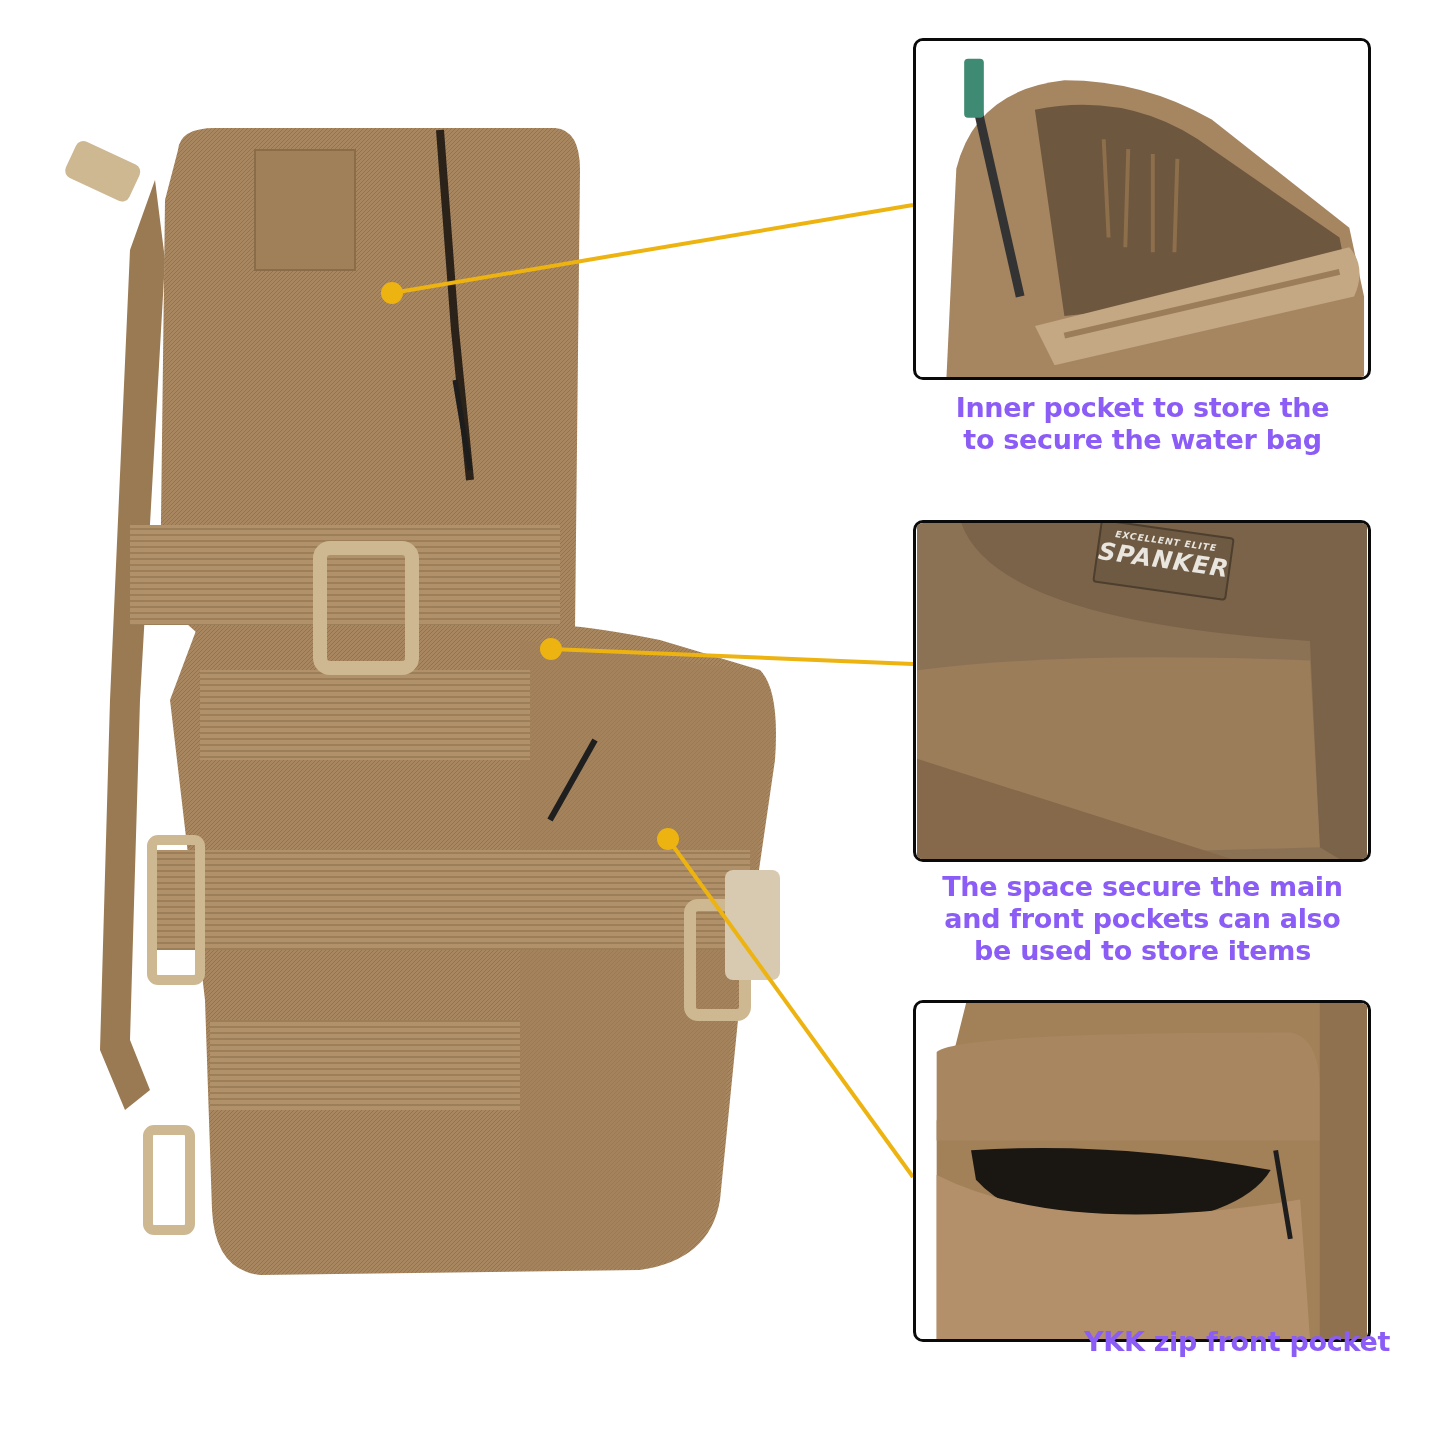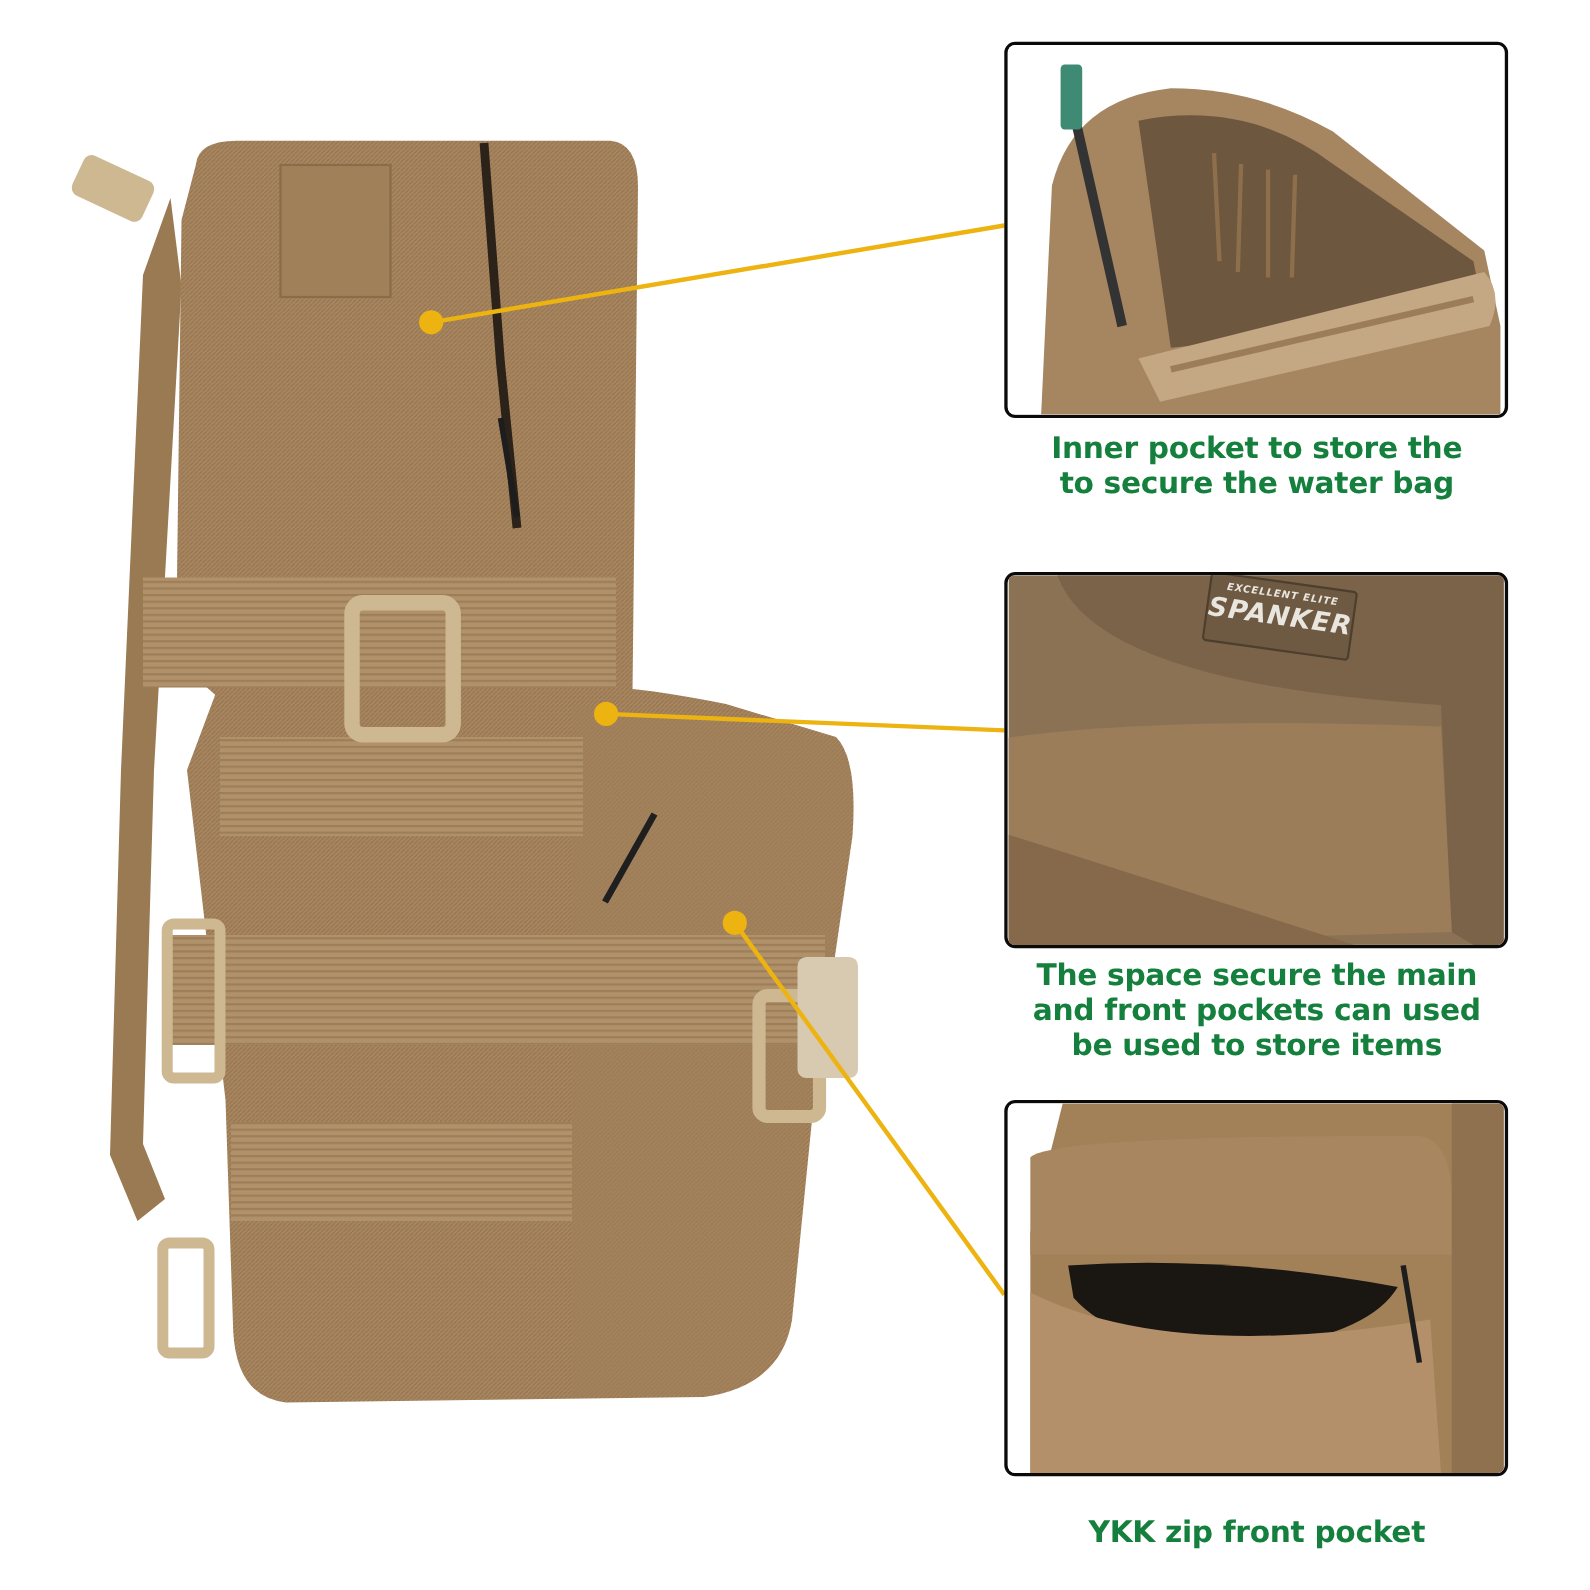--- a/index.html
+++ b/index.html
@@ -20,25 +20,25 @@
     border: 3px solid #0a0a0a; border-radius: 10px; overflow: hidden; background: #fff;
   }
   .panel svg { display: block; width: 100%; height: 100%; }
   .panel-1 { top: 38px; height: 342px; }
   .panel-2 { top: 520px; height: 342px; }
   .panel-3 { top: 1000px; height: 342px; }
 
   .caption {
     position: absolute; left: 895px; width: 495px; text-align: center;
     font-family: "DejaVu Sans", "Liberation Sans", sans-serif;
-    font-weight: bold; color: #15803d; font-size: 27px; line-height: 32px; letter-spacing: -0.3px;
+    font-weight: bold; color: #8b5cf6; font-size: 27px; line-height: 32px; letter-spacing: -0.3px;
   }
   .caption-1 { top: 392px; }
   .caption-2 { top: 871px; }
-  .caption-3 { top: 1378px; }
+  .caption-3 { top: 1326px; text-align: right; }
   .caption span { display: block; }
 
   .brand-patch {
     position: absolute; left: 180px; top: 5px; width: 135px; height: 64px;
     transform: rotate(8deg); background: #6e5a43; border: 2px solid #4d3e2d; border-radius: 4px;
     color: #e9e6df; text-align: center; font-family: "DejaVu Sans", sans-serif; font-weight: bold;
   }
   .brand-patch .small { display: block; font-size: 9px; letter-spacing: 1px; margin-top: 6px; font-style: italic; }
   .brand-patch .big { display: block; font-size: 24px; letter-spacing: 1px; font-style: italic; }
 </style>
@@ -120,21 +120,21 @@
       <path d="M0 150 Q150 130 400 140 L410 330 L0 342 Z" fill="#9b7d5a"></path>
       <path d="M0 240 L320 342 L0 342 Z" fill="#85694a"></path>
     </svg>
     <div class="brand-patch">
       <span class="small">EXCELLENT ELITE</span>
       <span class="big">SPANKER</span>
     </div>
   </div>
   <div class="caption caption-2">
     <span>The space secure the main</span>
-    <span>and front pockets can used</span>
+    <span>and front pockets can also</span>
     <span>be used to store items</span>
   </div>
 
   <div class="panel panel-3">
     <svg viewBox="0 0 458 342" xmlns="http://www.w3.org/2000/svg">
       <rect width="458" height="342" fill="#ffffff"></rect>
       <path d="M50 0 L458 0 L458 342 L20 342 L20 120 Z" fill="#A28058"></path>
       <path d="M20 50 Q40 30 380 30 Q410 35 410 90 L410 140 L20 140 Z" fill="#A88660"></path>
       <path d="M55 150 Q200 140 360 170 Q330 220 200 230 Q100 225 60 180 Z" fill="#1a1612"></path>
       <path d="M20 175 Q150 240 390 200 L400 342 L20 342 Z" fill="#B39069"></path>

